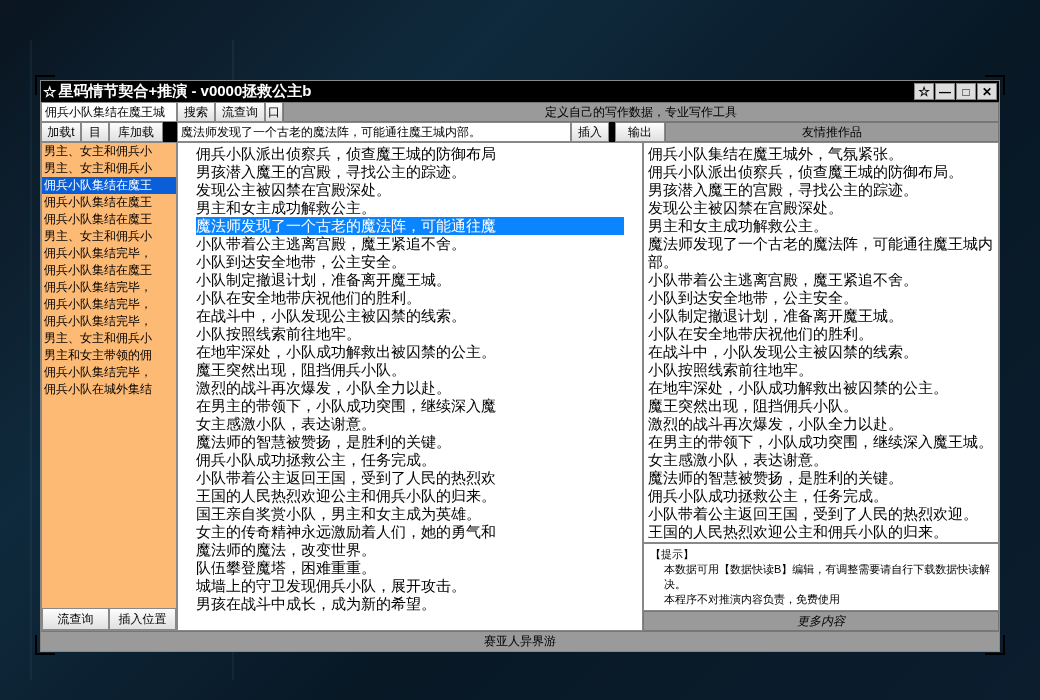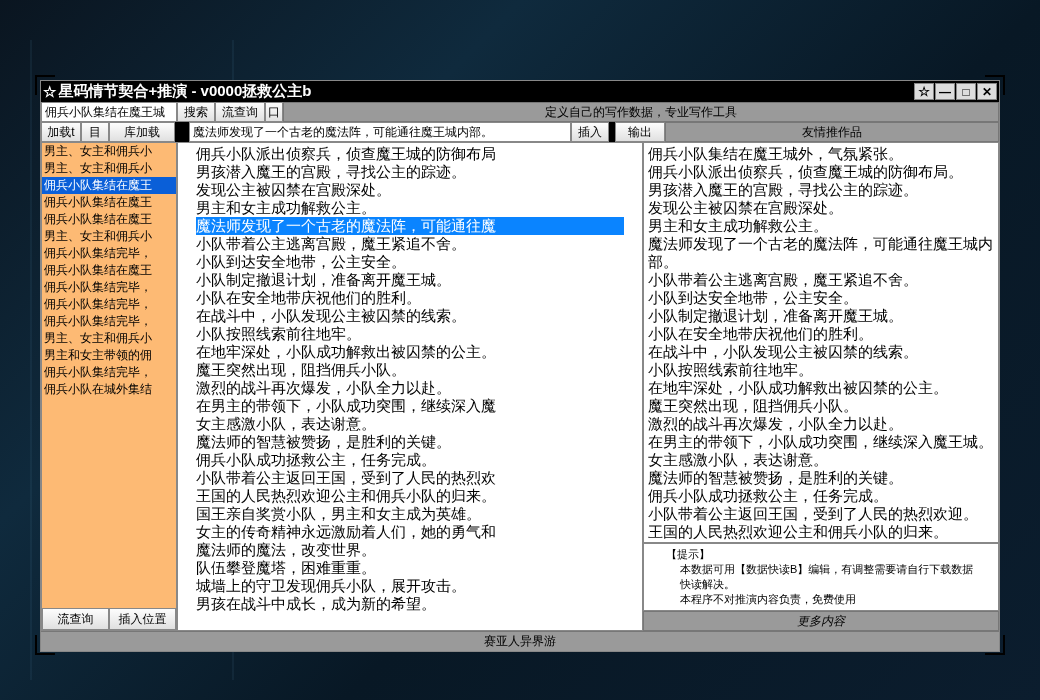--- a/index.html
+++ b/index.html
@@ -110,21 +110,21 @@
 .col-right {
   width: 356px; display: flex; flex-direction: column;
 }
 .right-top {
   flex: 1; background: #fff; border: 1px solid #888;
   font-size: 15px; line-height: 18px;
   padding: 2px 4px; overflow: hidden; color: #000;
 }
 .hint-box {
   background: #fff; border: 1px solid #888;
-  font-size: 11px; padding: 3px 22px;
+  font-size: 11px; padding: 3px 6px;
   line-height: 15px;
 }
 .more-bar {
   height: 20px; background: #9a9a9a;
   display: flex; align-items: center; justify-content: center;
   font-size: 12px; border: 1px solid #777;
   cursor: pointer;
   font-style: italic;
 }
 
@@ -161,21 +161,21 @@
     <div class="btn">流查询</div>
     <div class="btn sq">
         <span>口</span>
       </div>
     <div class="gray-bar" style="flex:1">定义自己的写作数据，专业写作工具</div>
   </div>
 
   <div class="toolbar-row">
     <div class="btn" style="width:40px;justify-content:center">加载t</div>
     <div class="btn" style="width:28px;justify-content:center">目</div>
-    <div class="btn" style="width:66px;justify-content:center">库加载</div>
+    <div class="btn" style="width:54px;justify-content:center">库加载</div>
     <div style="width:14px"></div>
     <div class="field-box" style="flex:1">魔法师发现了一个古老的魔法阵，可能通往魔王城内部。</div>
     <div class="btn">插入</div>
     <div style="width:6px"></div>
     <div class="btn" style="width:50px;justify-content:center">输出</div>
     <div class="gray-bar" style="width:334px">友情推作品</div>
   </div>
 
   <div class="main">
 

